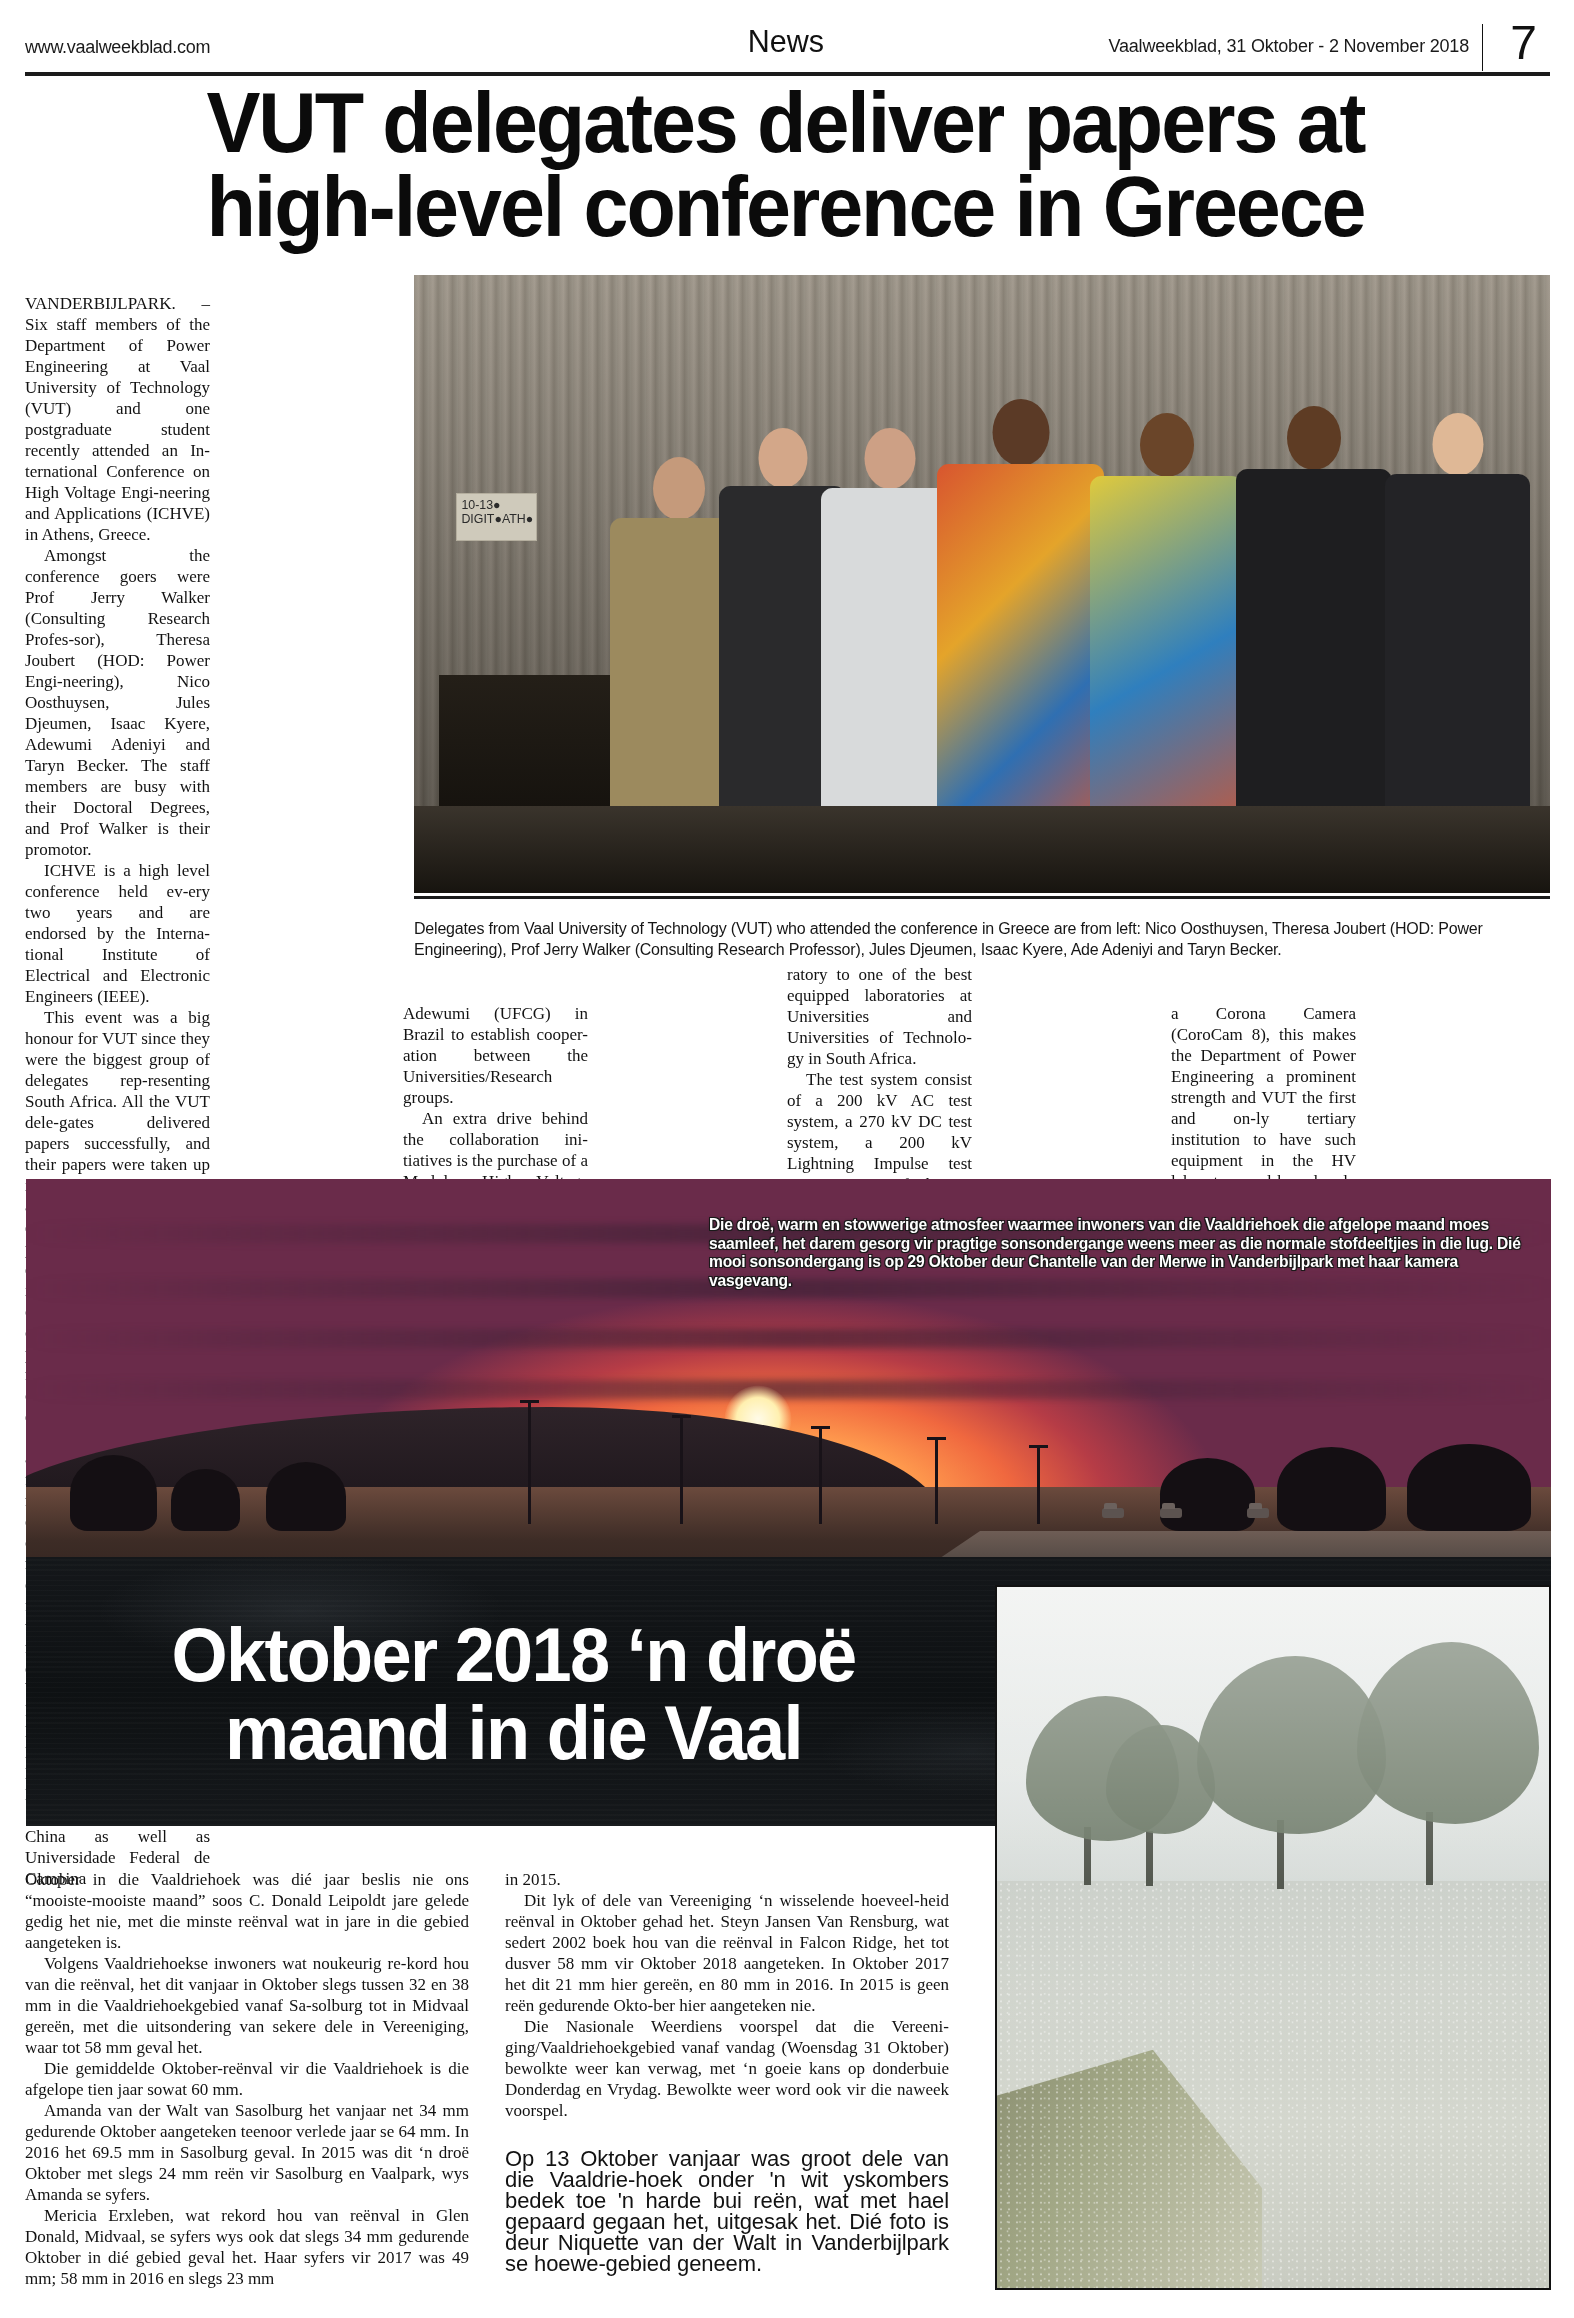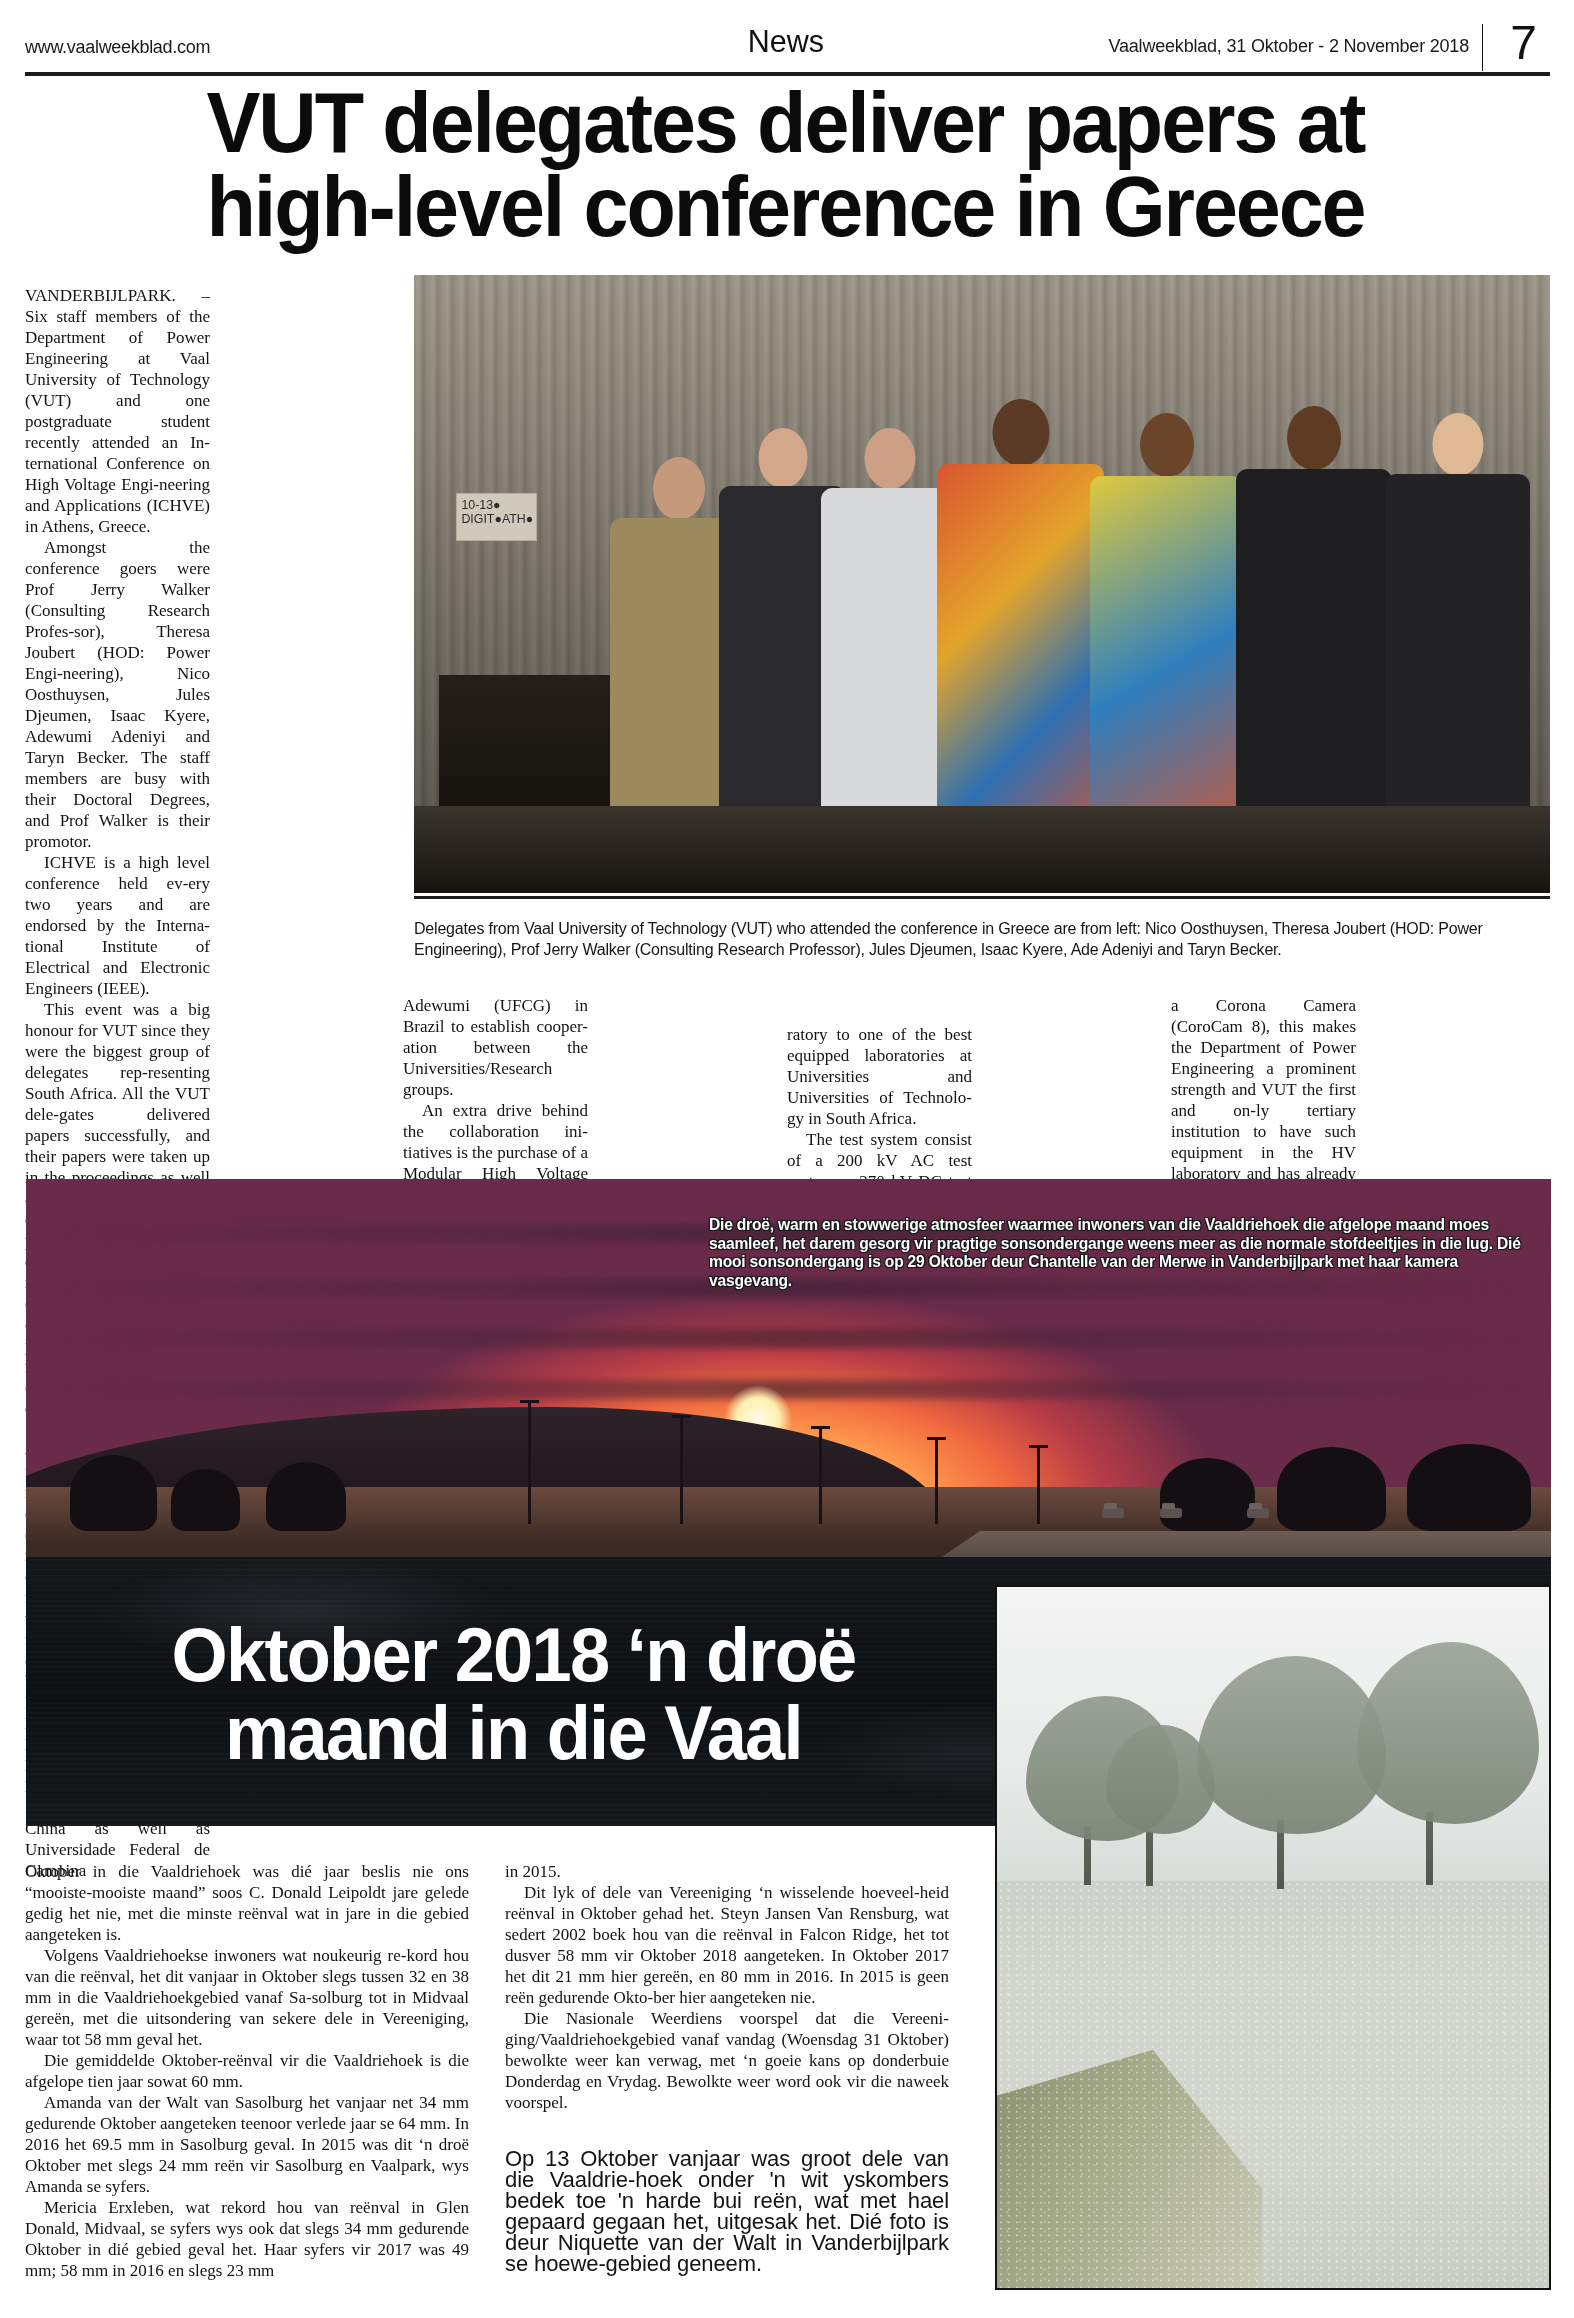--- a/index.html
+++ b/index.html
@@ -74,26 +74,26 @@
     position: absolute;
     font-family: "Liberation Serif", serif;
     font-size: 17px;
     line-height: 21px;
     text-align: justify;
     text-justify: inter-word;
     color: #121212;
     hyphens: manual;
   }
   .col p { margin: 0; text-indent: 19px; }
-  .col p.first { text-indent: 0; }
+  .col p.first { text-indent: 0; margin-top: 8px; }
 
   #s1-col1 { left: 25px;  top: 285px; width: 185px; }
 
   #s1-r2-c1 { left: 403px;  top: 995px; width: 185px; }
-  #s1-r2-c2 { left: 787px; top: 1024px; width: 185px; }
+  #s1-r2-c2 { left: 787px; top: 956px; width: 185px; }
   #s1-r2-c3 { left: 1171px; top: 995px; width: 185px; }
 
   
   .photo-group {
     position: absolute; left: 414px; top: 275px; width: 1136px; height: 618px;
     overflow: hidden;
     background: #2a2520;
   }
   .pg-wall {
     position: absolute; inset: 0;

